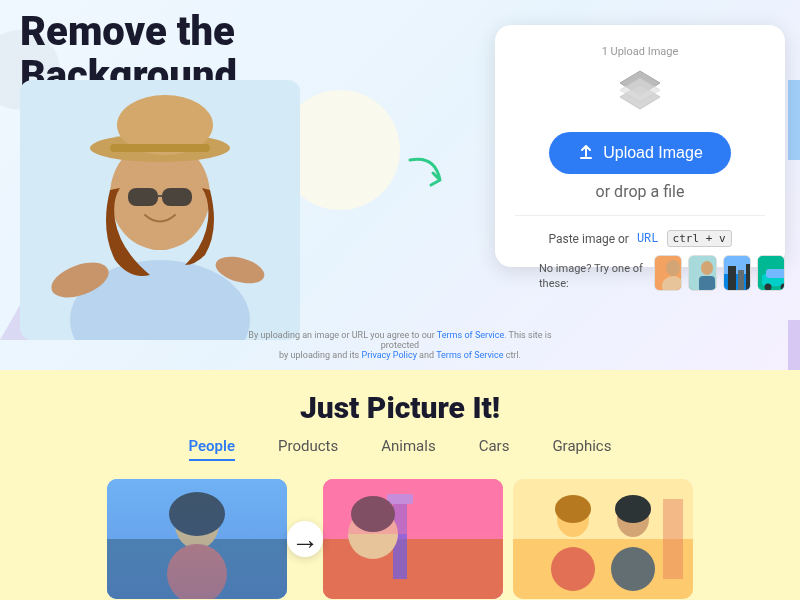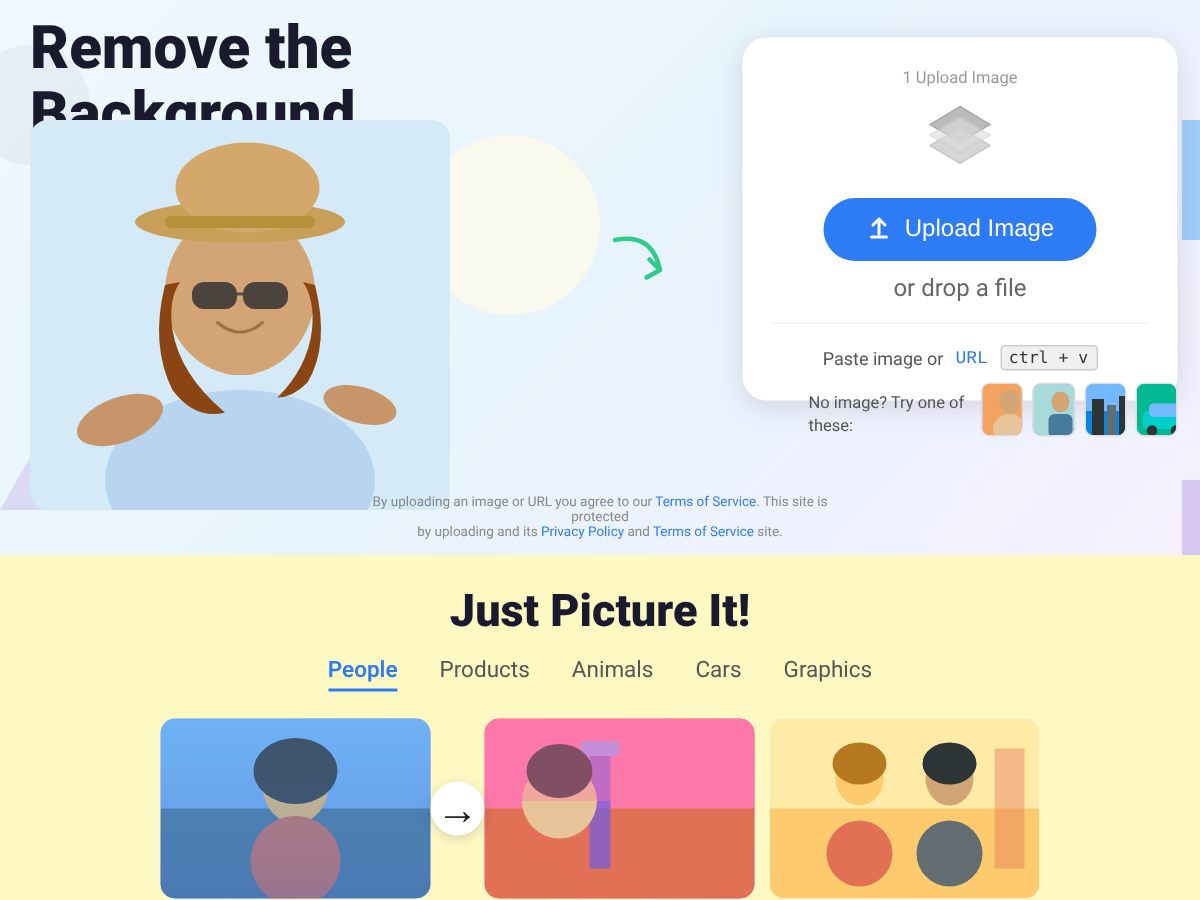--- a/index.html
+++ b/index.html
@@ -268,21 +268,21 @@
       text-align: center;
       font-size: 30px;
       font-weight: 900;
       color: #1a1a2e;
       margin-bottom: 12px;
     }
 
     .category-tabs {
       display: flex;
       justify-content: center;
-      gap: 28px;
+      gap: 43px;
       margin-bottom: 18px;
     }
 
     .cat-tab {
       font-size: 15px;
       color: #555;
       cursor: pointer;
       padding-bottom: 4px;
       text-decoration: none;
     }
@@ -453,21 +453,21 @@
           <rect x="8" y="13" width="20" height="9" rx="3" fill="#74b9ff"></rect>
           <circle cx="10" cy="31" r="3.5" fill="#2d3436"></circle>
           <circle cx="26" cy="31" r="3.5" fill="#2d3436"></circle>
         </svg>
       </div>
     </div>
   </div>
 
   <div class="terms-text">
     <span>By uploading an image or URL you agree to our </span><a href="#">Terms of Service</a><span>. This site is protected</span><br>
-    <span>by uploading and its </span><a href="#">Privacy Policy</a><span> and </span><a href="#">Terms of Service</a><span> site.</span>
+    <span>by uploading and its </span><a href="#">Privacy Policy</a><span> and </span><a href="#">Terms of Service</a><span> ctrl.</span>
   </div>
 
 </div>
 
 <div class="bottom-section">
 
   <h2 class="just-picture-title">Just Picture It!</h2>
 
   <div class="category-tabs">
     <a class="cat-tab active">People</a>

